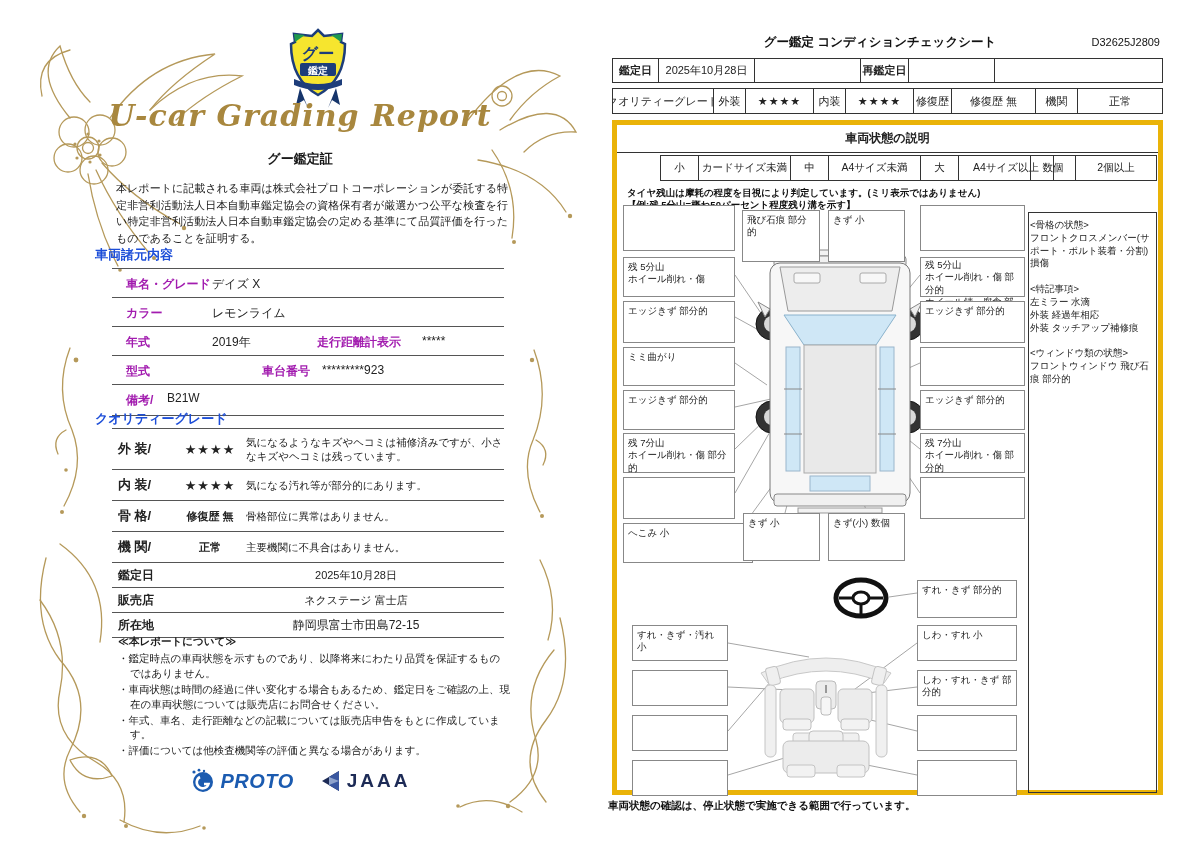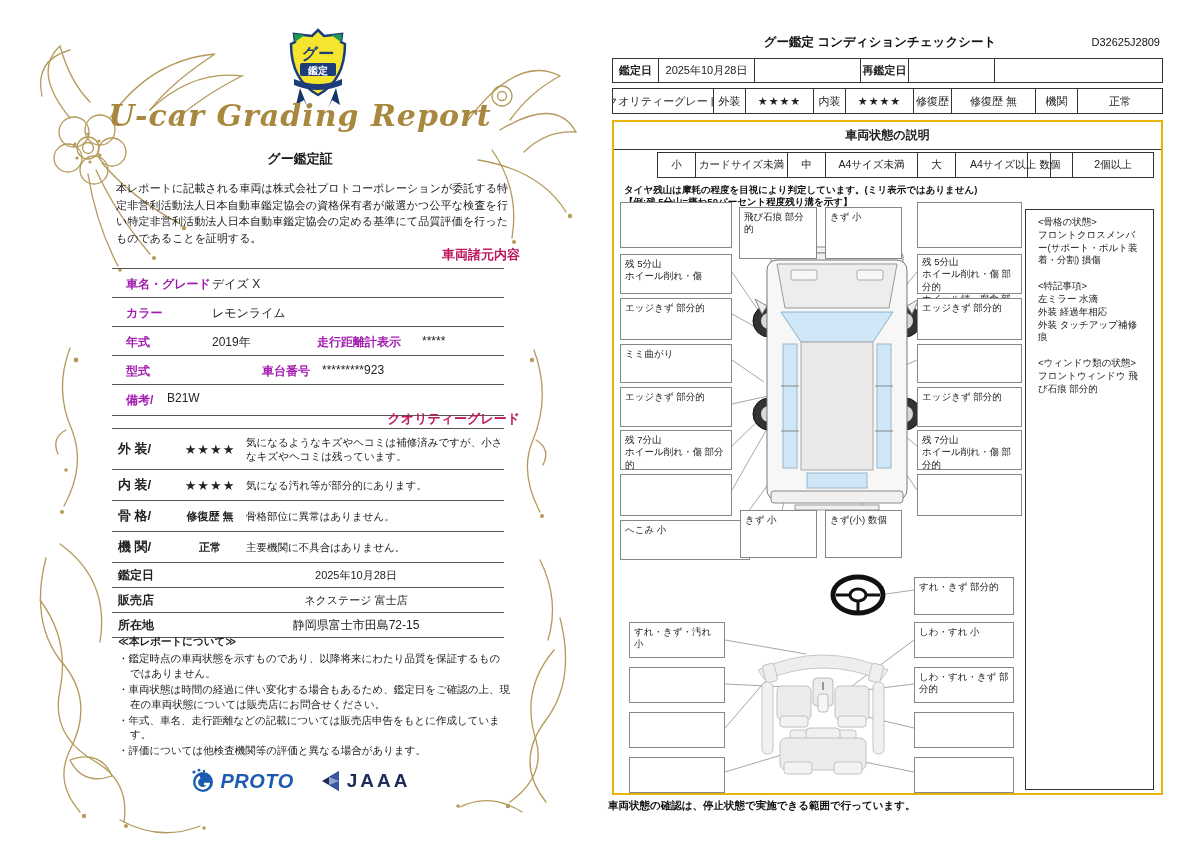--- a/index.html
+++ b/index.html
@@ -12,21 +12,21 @@
   
   #left-page{position:absolute;left:0;top:0;width:600px;height:848px;}
   .decor{position:absolute;left:0;top:0;pointer-events:none;}
   .report-title{
     position:absolute;left:0;top:98px;width:600px;text-align:center;
     font-family:"DejaVu Serif","Liberation Serif",serif;font-style:italic;font-weight:bold;
     font-size:30px;color:#a8873e;letter-spacing:1px;
   }
   .cert-label{position:absolute;left:0;top:150px;width:600px;text-align:center;font-size:13px;font-weight:bold;color:#1a1a1a;}
   .intro{position:absolute;left:116px;top:180px;width:392px;font-size:11px;line-height:1.5;color:#1a1a1a;text-align:justify;}
-  .section-head{position:absolute;width:392px;left:128px;text-align:right;font-weight:bold;font-size:13px;color:#be185d;}
+  .section-head{position:absolute;width:392px;left:95px;text-align:left;font-weight:bold;font-size:13px;color:#1d4ed8;}
   .spec-table{position:absolute;left:112px;top:268px;width:392px;}
   .spec-row{position:relative;height:28px;border-bottom:1px solid #555;}
   .spec-row:first-child{border-top:1px solid #555;}
   .spec-row span{position:absolute;top:7px;font-size:12px;white-space:nowrap;}
   .lbl{font-weight:bold;color:#a21caf;}
   .grade-table{position:absolute;left:112px;top:428px;width:392px;}
   .grade-row{position:relative;display:flex;align-items:center;border-bottom:1px solid #555;padding:6px 0;}
   .grade-row:first-child{border-top:1px solid #555;}
   .g-label{width:56px;font-size:13px;font-weight:bold;padding-left:6px;flex:none;}
   .g-value{width:72px;text-align:center;font-size:11px;font-weight:bold;flex:none;}
@@ -44,28 +44,28 @@
   .proto-text{font-size:20px;font-weight:bold;font-style:italic;color:#1b5bb0;letter-spacing:.5px;}
   .jaaa-text{font-size:19px;font-weight:bold;color:#1d2b56;letter-spacing:3px;}
   
   #right-page{position:absolute;left:600px;top:0;width:600px;height:848px;font-size:11px;}
   .rp-title{position:absolute;left:100px;top:34px;width:360px;text-align:center;font-weight:bold;font-size:12.5px;color:#111;}
   .doc-number{position:absolute;right:40px;top:36px;font-size:11px;color:#111;}
   .tbl{position:absolute;left:12px;width:551px;display:flex;border:1px solid #333;box-sizing:border-box;background:#fff;}
   .tbl .cell{border-right:1px solid #333;display:flex;align-items:center;justify-content:center;box-sizing:border-box;font-size:11px;white-space:nowrap;overflow:hidden;}
   .tbl .cell:last-child{border-right:none;}
   .starcell{font-size:12.5px;letter-spacing:1px;}
-  .bigbox{position:absolute;left:12px;top:120px;width:551px;height:675px;border:2px solid #eab308;box-sizing:border-box;}
+  .bigbox{position:absolute;left:12px;top:120px;width:551px;height:675px;border:5px solid #eab308;box-sizing:border-box;}
   .bigbox-head{height:27px;border-bottom:1px solid #333;display:flex;align-items:center;justify-content:center;font-weight:bold;font-size:12px;}
   .legend{position:absolute;display:flex;border:1px solid #333;box-sizing:border-box;height:26px;}
   .legend .cell{border-right:1px solid #333;display:flex;align-items:center;justify-content:center;font-size:10.5px;box-sizing:border-box;white-space:nowrap;}
   .legend .cell:last-child{border-right:none;}
   .tire-note{position:absolute;left:10px;font-size:9.5px;font-weight:bold;color:#111;white-space:nowrap;}
   .anno-box{position:absolute;border:1px solid #888;box-sizing:border-box;padding:3px 4px;font-size:9.5px;line-height:1.3;color:#222;white-space:pre-line;background:#fff;}
-  .notes-panel{position:absolute;left:411px;top:87px;width:129px;height:581px;border:1px solid #333;box-sizing:border-box;padding:6px 12px;font-size:9.5px;line-height:1.35;white-space:pre-line;color:#222;}
+  .notes-panel{position:absolute;left:411px;top:87px;width:129px;height:581px;border:1px solid #333;box-sizing:border-box;padding:6px 1px;font-size:9.5px;line-height:1.35;white-space:pre-line;color:#222;}
   .rp-footer{position:absolute;left:8px;top:799px;font-size:10.5px;font-weight:bold;color:#111;white-space:nowrap;}
   .lines-overlay{position:absolute;left:0;top:0;pointer-events:none;}
 </style>
 </head>
 <body>
 
 <div id="left-page">
 
   <svg class="decor" width="600" height="848" viewBox="0 0 600 848">
     <g stroke="#b5995a" fill="none" stroke-width="1.3" stroke-linecap="round">

